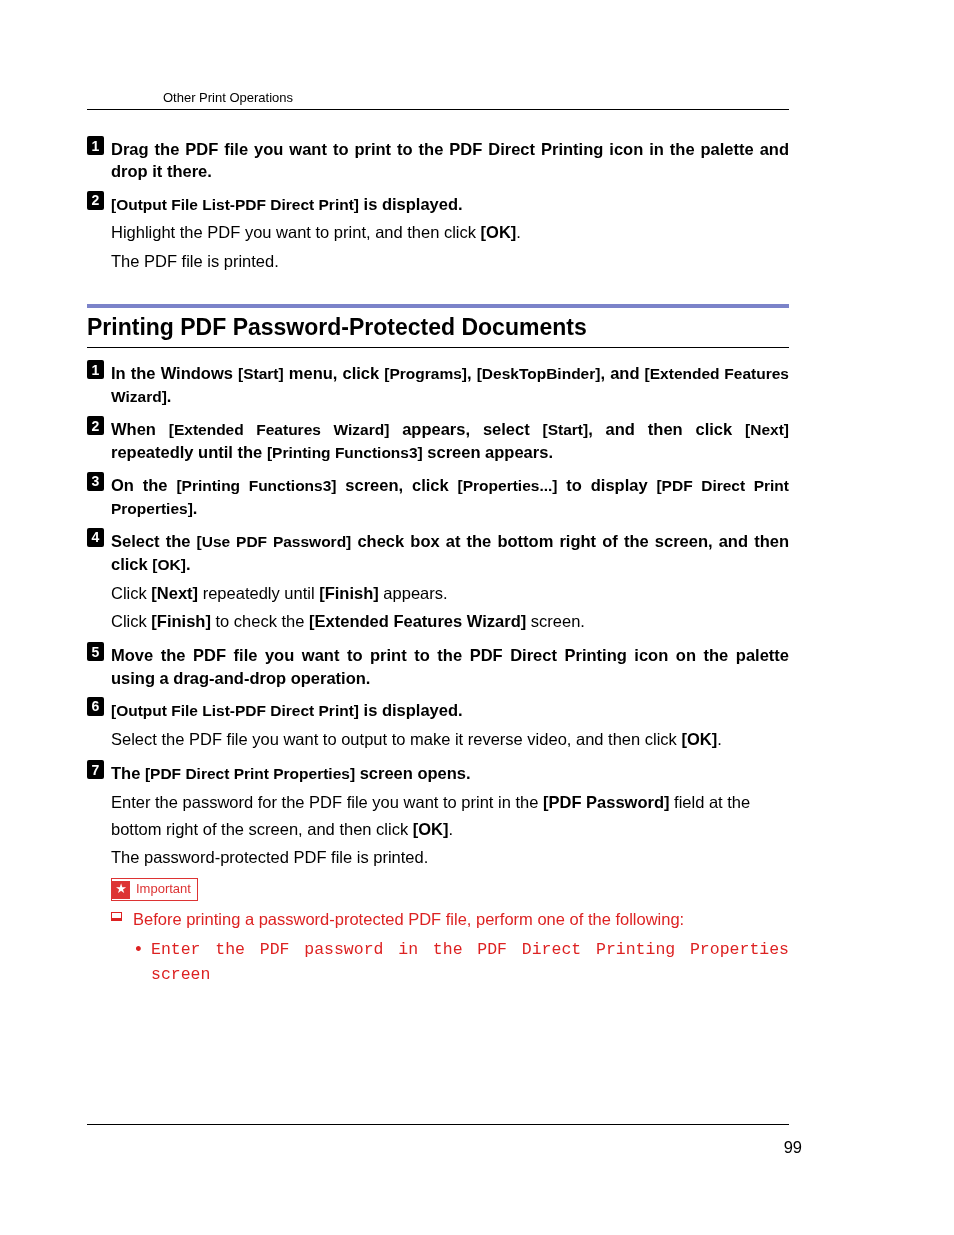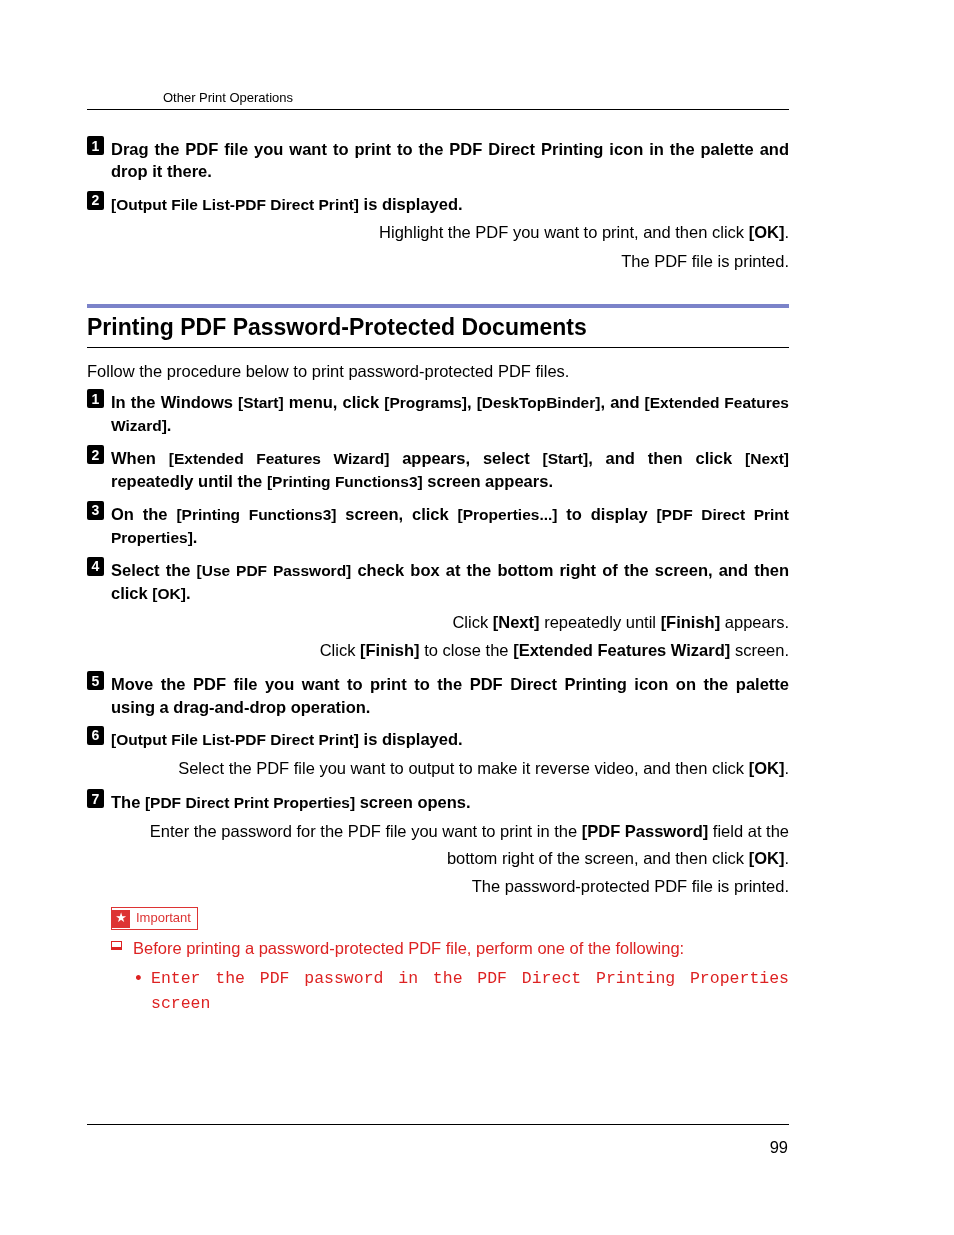--- a/index.html
+++ b/index.html
@@ -53,21 +53,21 @@
     font-size: 16.5px;
     line-height: 1.35;
     text-align: justify;
   }
   .step-body {
     font-size: 16.5px;
     line-height: 1.6;
     padding-left: 0;
     margin-top: 4px;
   }
-  .step-body p { margin: 2px 0; text-align: right; }
+  .step-body p { margin: 2px 0; }
   .section-rule {
     border: none;
     height: 4px;
     background: linear-gradient(to right, #7b83c9, #7b83c9);
     margin: 30px 0 6px 0;
   }
   .section-rule.thin2 {
     height: 1px;
     background: #000;
     margin: 6px 0 14px 0;
@@ -140,21 +140,21 @@
     content: "•";
     position: absolute;
     left: 0;
     top: 0;
     color: #d22;
     font-size: 18px;
   }
   .page-number {
     position: absolute;
     bottom: 78px;
-    right: 88px;
+    right: 74px;
     font-size: 16.5px;
   }
   .footer-rule {
     position: absolute;
     bottom: 102px;
     left: 87px;
     right: 87px;
     border: none;
     border-top: 1px solid #000;
   }
@@ -182,21 +182,20 @@
     <div class="step-body">
       <p><span>Highlight the PDF you want to print, and then click </span><span class="b">[OK]</span><span>.</span></p>
       <p>The PDF file is printed.</p>
     </div>
   </div>
 
   <hr class="section-rule">
   <h2 class="section-title">Printing PDF Password-Protected Documents</h2>
   <hr class="section-rule thin2">
 
-  <p class="intro">Follow the procedure below to print password-protected PDF files.</p>
 
   <div class="step">
     <div class="step-num">1</div>
     <div class="step-head">
       <span>In the Windows </span><span class="ui">[Start]</span><span> menu, click </span><span class="ui">[Programs]</span><span>, </span><span class="ui">[DeskTopBinder]</span><span>, and </span><span class="ui">[Extended Features Wizard]</span><span>.</span>
     </div>
   </div>
 
   <div class="step">
     <div class="step-num">2</div>
@@ -212,21 +211,21 @@
     </div>
   </div>
 
   <div class="step">
     <div class="step-num">4</div>
     <div class="step-head">
       <span>Select the </span><span class="ui">[Use PDF Password]</span><span> check box at the bottom right of the screen, and then click </span><span class="ui">[OK]</span><span>.</span>
     </div>
     <div class="step-body">
       <p><span>Click </span><span class="b">[Next]</span><span> repeatedly until </span><span class="b">[Finish]</span><span> appears.</span></p>
-      <p><span>Click </span><span class="b">[Finish]</span><span> to close the </span><span class="b">[Extended Features Wizard]</span><span> screen.</span></p>
+      <p><span>Click </span><span class="b">[Finish]</span><span> to check the </span><span class="b">[Extended Features Wizard]</span><span> screen.</span></p>
     </div>
   </div>
 
   <div class="step">
     <div class="step-num">5</div>
     <div class="step-head">Move the PDF file you want to print to the PDF Direct Printing icon on the palette using a drag-and-drop operation.</div>
   </div>
 
   <div class="step">
     <div class="step-num">6</div>

